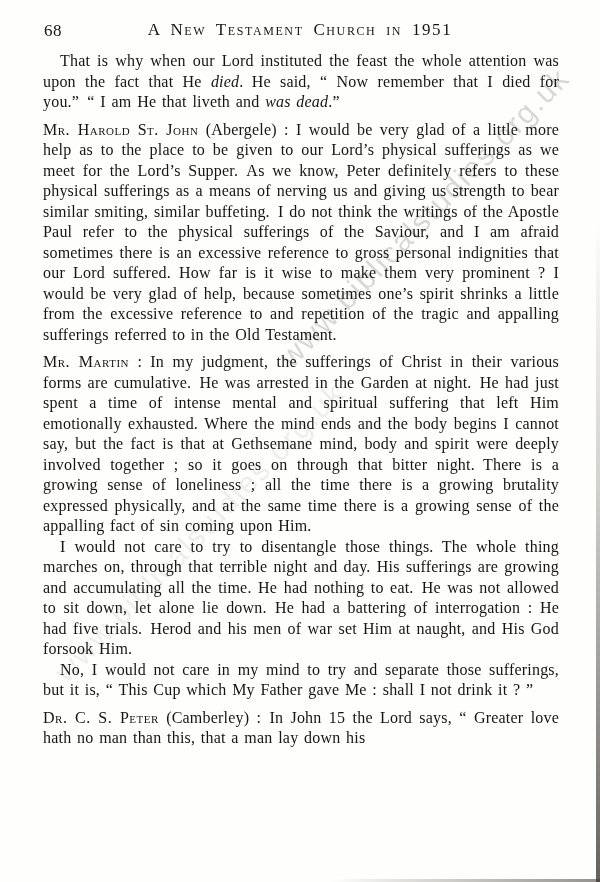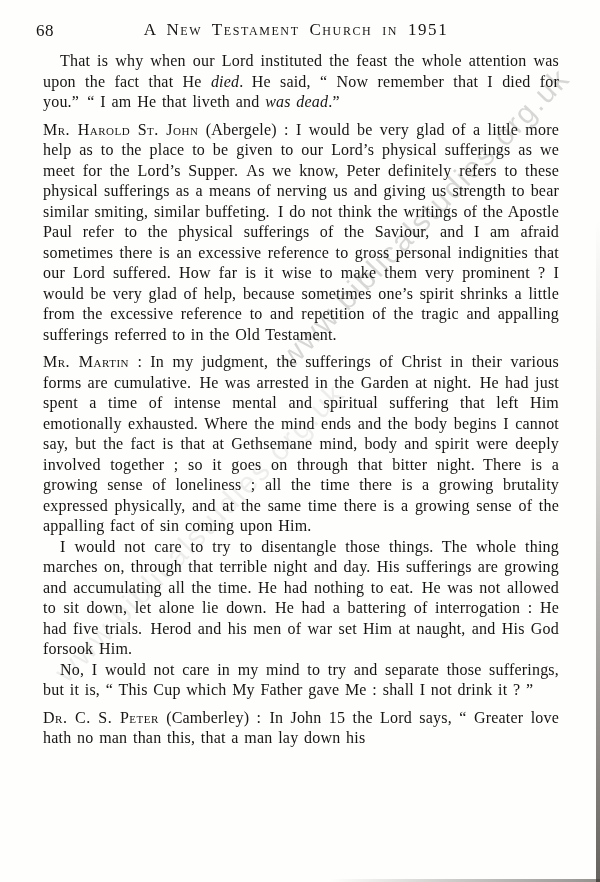--- a/index.html
+++ b/index.html
@@ -18,21 +18,21 @@
     height: 882px;
     background: #fefefc;
     color: #171513;
     font-family: "Liberation Serif", "DejaVu Serif", serif;
     overflow: hidden;
   }
   
   .header {
     position: absolute;
     top: 20px;
-    left: 36px;
+    left: 44px;
     right: 44px;
     height: 24px;
   }
   .page-number {
     position: absolute;
     left: 0;
     top: 1px;
     font-size: 17px;
     letter-spacing: 0.5px;
   }

